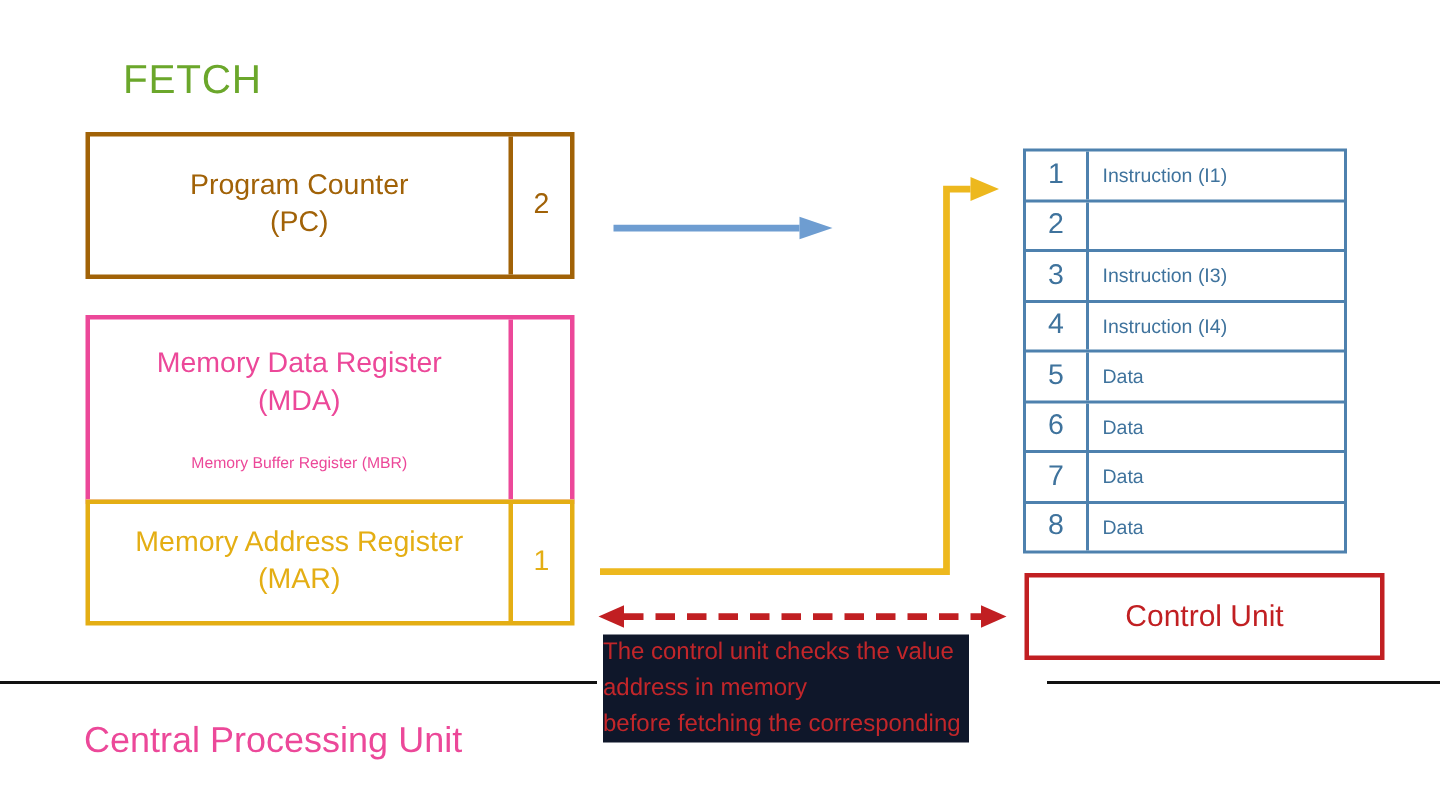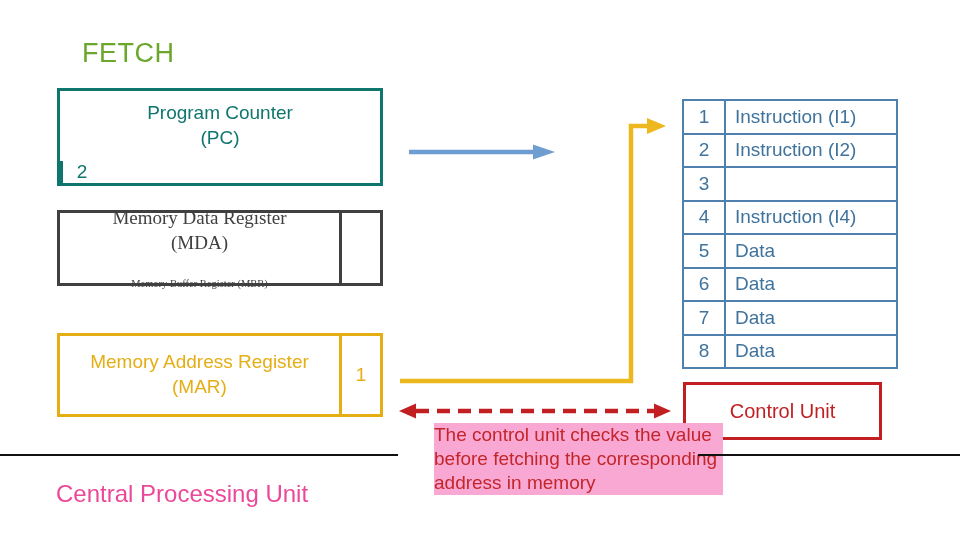--- a/index.html
+++ b/index.html
@@ -26,22 +26,22 @@
   
   .reg {
     position: absolute;
     left: 57px;
     width: 326px;
     display: flex;
     box-sizing: border-box;
     border: 3px solid currentColor;
     background: #ffffff;
   }
-  .reg-pc  { top: 88px;  height: 98px; color: #0f766e; flex-direction: column; }
-  .reg-mdr { top: 210px; height: 76px; color: #404040; font-family: Liberation Serif, serif; }
+  .reg-pc  { top: 88px;  height: 98px; color: #a16207; }
+  .reg-mdr { top: 210px; height: 126px; color: #ec4899; }
   .reg-mar { top: 333px; height: 84px; color: #E4AE14; }
 
   .reg-label {
     flex: 1;
     display: flex;
     flex-direction: column;
     align-items: center;
     justify-content: center;
     text-align: center;
     font-size: 19px;
@@ -88,54 +88,53 @@
     display: flex;
     align-items: center;
     justify-content: center;
     font-size: 19px;
   }
   .memcontent {
     flex: 1;
     display: flex;
     align-items: center;
     padding-left: 9px;
-    font-size: 19px;
+    font-size: 13px;
     white-space: nowrap;
     border-radius: 12px;
   }
 
   
   .control-unit {
     position: absolute;
     left: 683px;
     top: 382px;
-    width: 199px;
+    width: 240px;
     height: 58px;
     box-sizing: border-box;
     border: 3px solid #C11F22;
     color: #C11F22;
     display: flex;
     align-items: center;
     justify-content: center;
     font-size: 20px;
     background: #ffffff;
   }
 
   
   .caption {
     position: absolute;
     left: 402px;
     top: 423px;
     color: #C2262A;
-    font-size: 19px;
+    font-size: 16px;
     line-height: 24px;
-    background: #f9a8d4;
+    background: #0f172a;
     padding-right: 6px;
     white-space: nowrap;
-    margin-left: 32px;
   }
 
   
   .cpu-line {
     position: absolute;
     top: 454px;
     height: 2px;
     background: #111111;
   }
   .cpu-line-left  { left: 0;   width: 398px; }
@@ -198,24 +197,24 @@
     <polygon points="256,2.5 273,10 256,17.5" fill="#C11F22"></polygon>
   </svg>
 
   <div class="memtable">
     <div class="memrow">
       <div class="memaddr">1</div>
       <div class="memcontent">Instruction (I1)</div>
     </div>
     <div class="memrow">
       <div class="memaddr">2</div>
-      <div class="memcontent">Instruction (I2)</div>
     </div>
     <div class="memrow">
       <div class="memaddr">3</div>
+      <div class="memcontent">Instruction (I3)</div>
     </div>
     <div class="memrow">
       <div class="memaddr">4</div>
       <div class="memcontent">Instruction (I4)</div>
     </div>
     <div class="memrow">
       <div class="memaddr">5</div>
       <div class="memcontent">Data</div>
     </div>
     <div class="memrow">
@@ -231,21 +230,21 @@
       <div class="memcontent">Data</div>
     </div>
   </div>
 
   <div class="control-unit">
     <span>Control Unit</span>
   </div>
 
   <div class="caption">
     <div>The control unit checks the value</div>
+    <div>address in memory</div>
     <div>before fetching the corresponding</div>
-    <div>address in memory</div>
   </div>
 
   <div class="cpu-line cpu-line-left"></div>
   <div class="cpu-line cpu-line-right"></div>
   <div class="cpu-label">Central Processing Unit</div>
 
 </div>
 
 </body></html>

